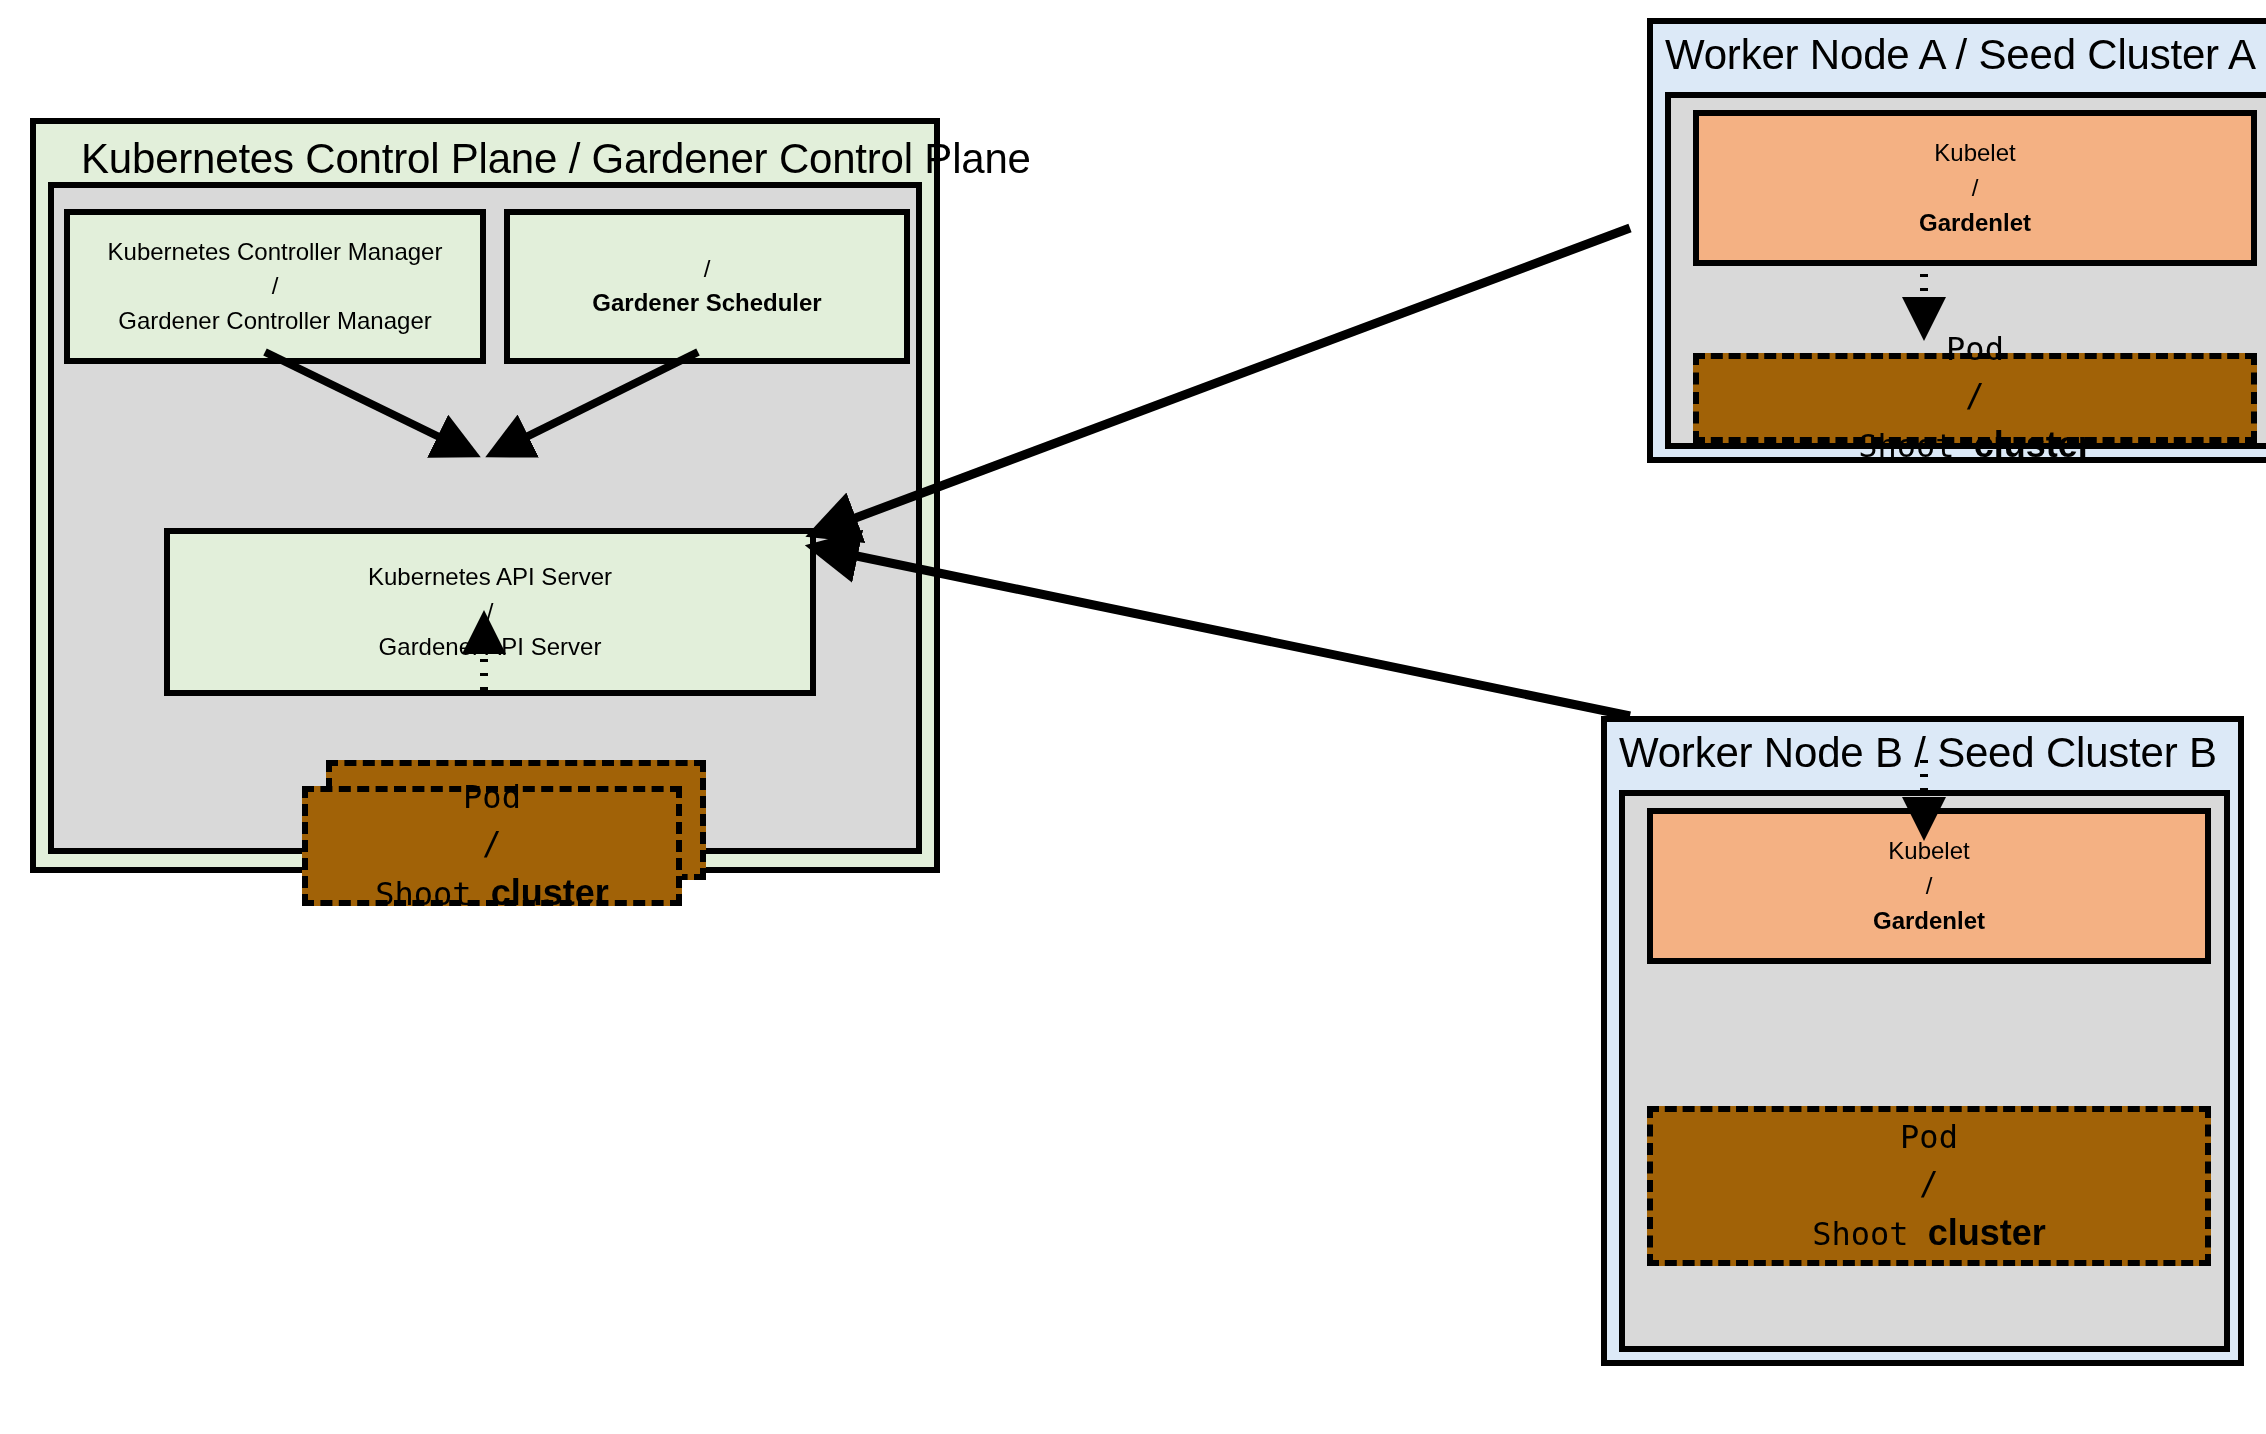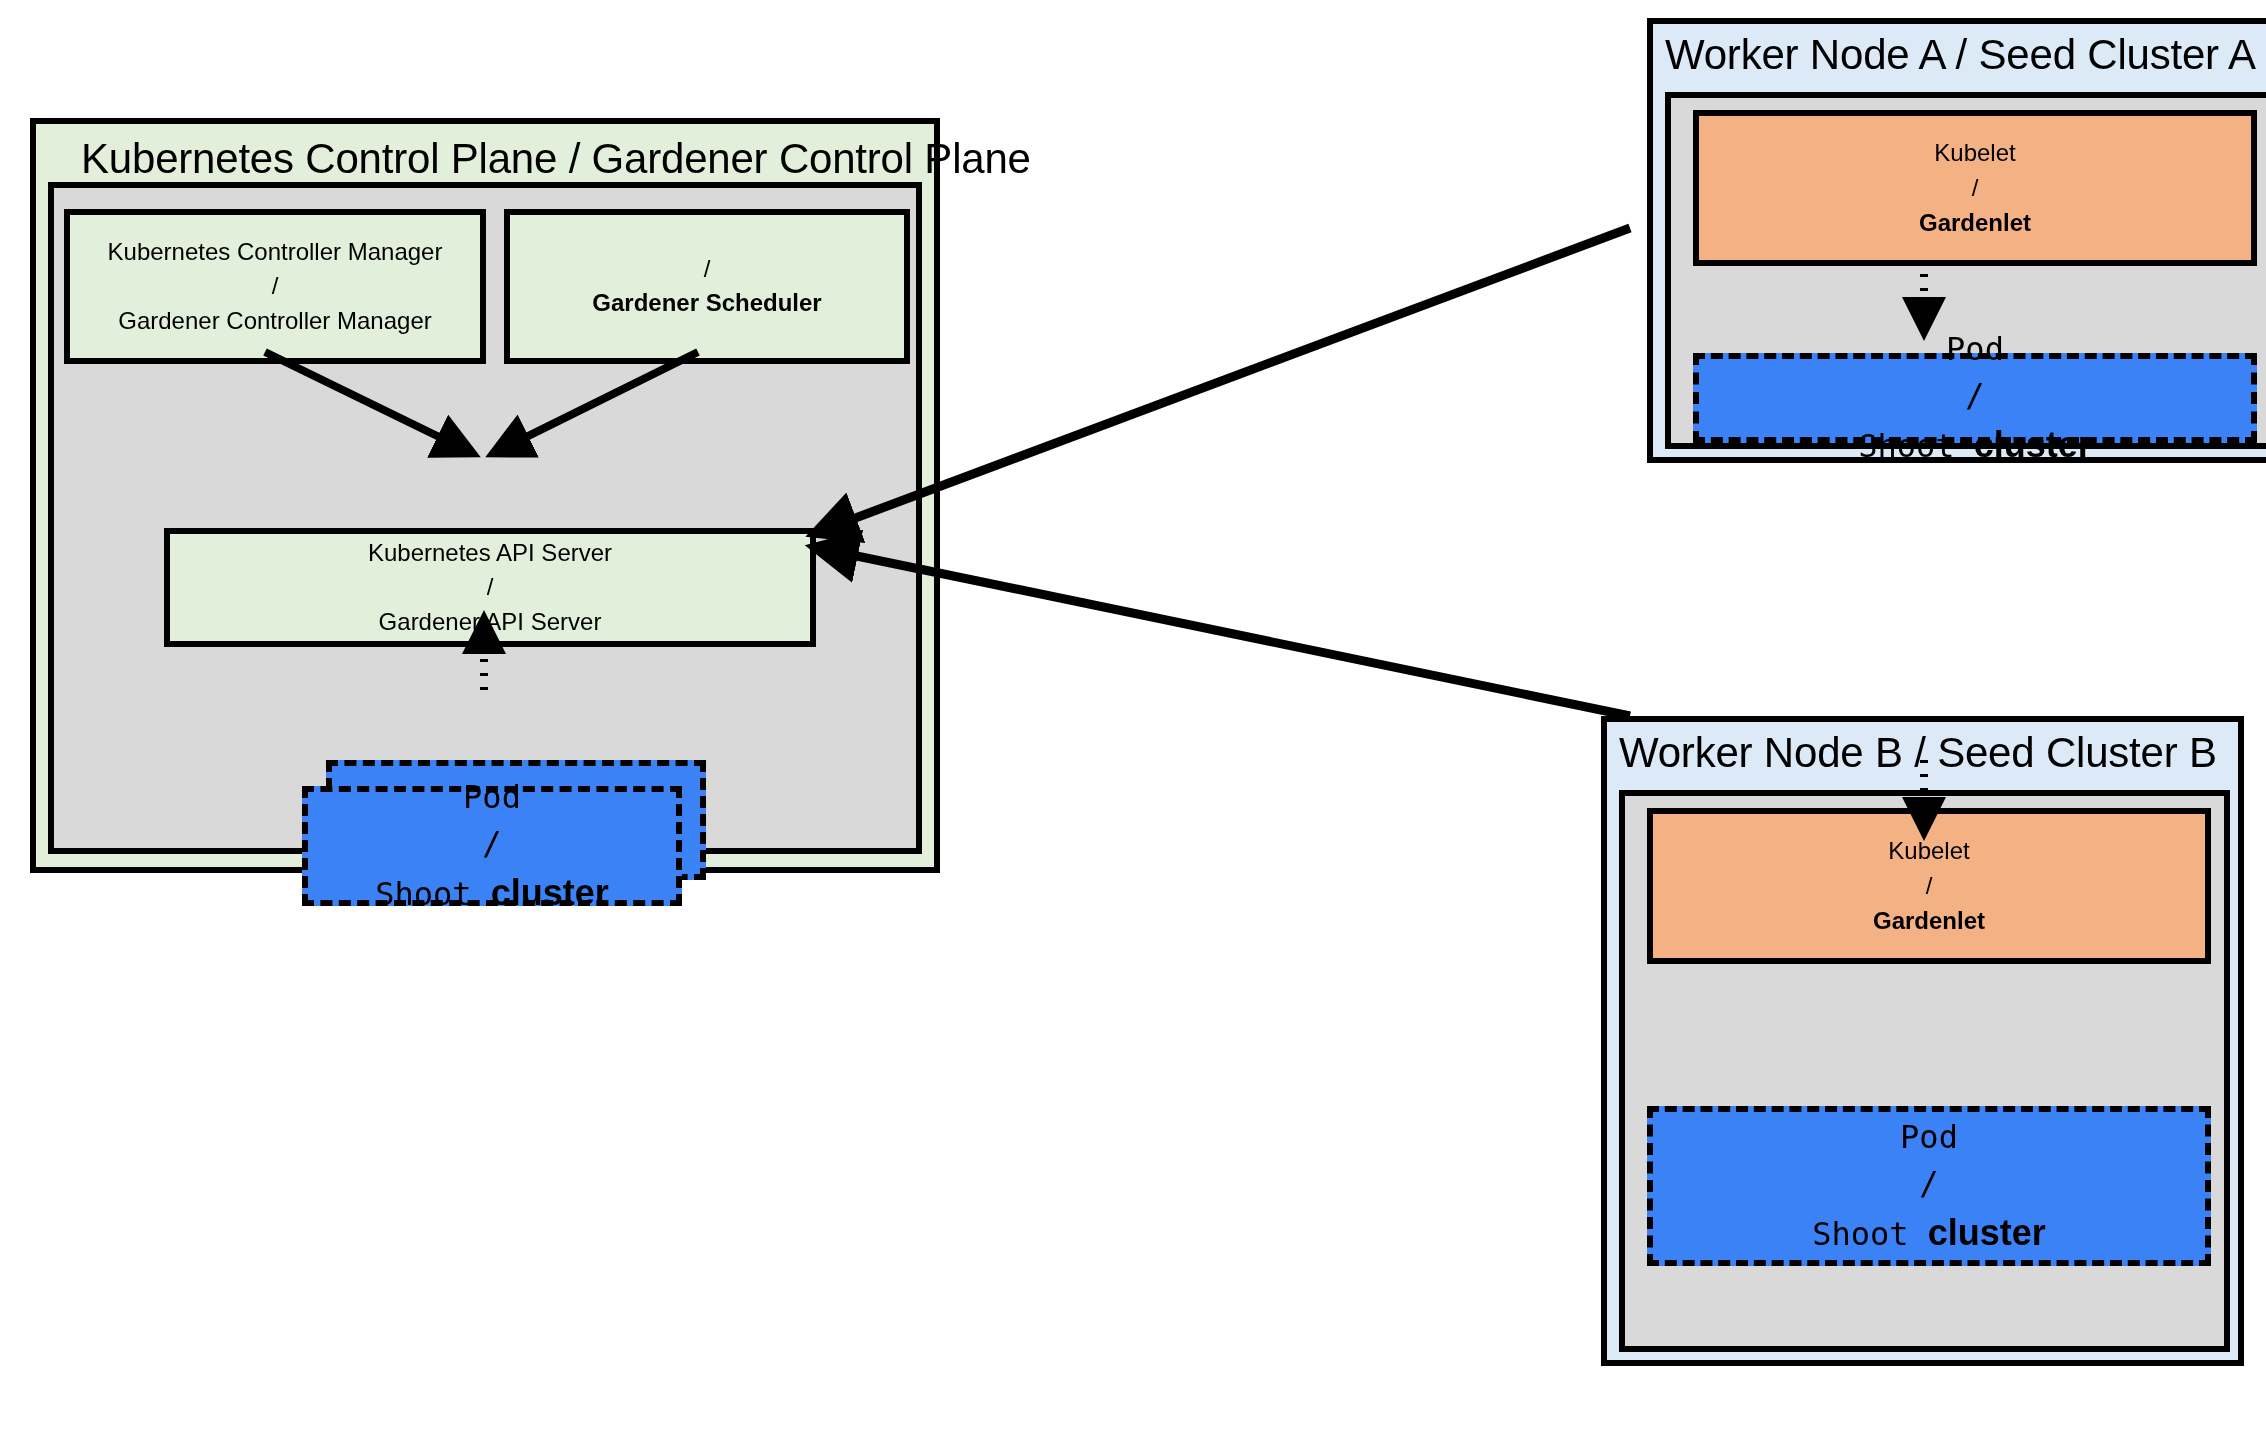--- a/index.html
+++ b/index.html
@@ -40,21 +40,21 @@
   }
   .leaf-green {
     background: #e2efda;
     border: 6px solid #000000;
   }
   .leaf-orange {
     background: #f4b183;
     border: 6px solid #000000;
   }
   .leaf-pod {
-    background: #3b82f6;
+    background: #a16207;
     border: 6px dashed #000000;
   }
 
   
   .panel-title {
     position: absolute;
     font-size: 42px;
     line-height: 1.0;
     letter-spacing: -0.2px;
     white-space: nowrap;
@@ -113,21 +113,21 @@
         </div>
       </div>
 
       <div class="abs leaf-green" style="left:450px; top:21px; width:406px; height:155px;">
         <div class="boxtext">
           <span class="ln">/</span>
           <span class="ln bold">Gardener Scheduler</span>
         </div>
       </div>
 
-      <div class="abs leaf-green" style="left:110px; top:340px; width:652px; height:119px;">
+      <div class="abs leaf-green" style="left:110px; top:340px; width:652px; height:168px;">
         <div class="boxtext">
           <span class="ln">Kubernetes API Server</span>
           <span class="ln">/</span>
           <span class="ln">Gardener API Server</span>
         </div>
       </div>
 
       <div class="abs leaf-pod" style="left:272px; top:572px; width:380px; height:120px;"></div>
 
       <div class="abs leaf-pod" style="left:248px; top:598px; width:380px; height:120px;">

